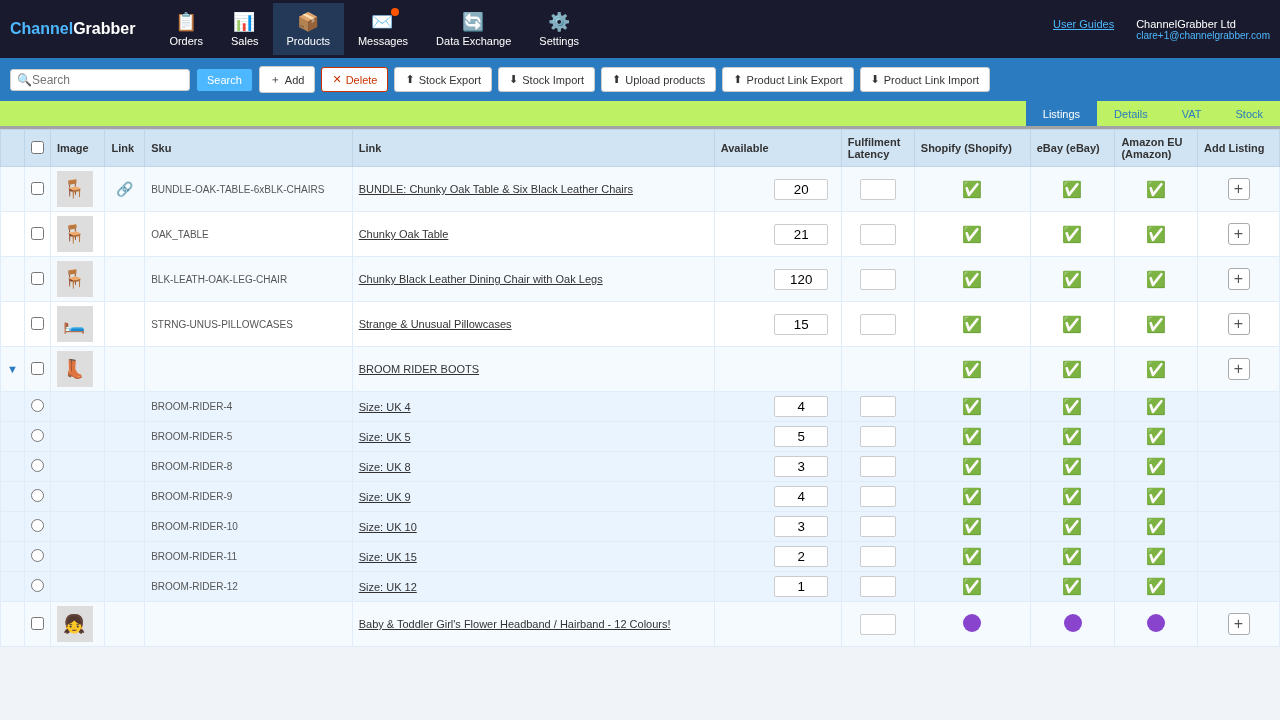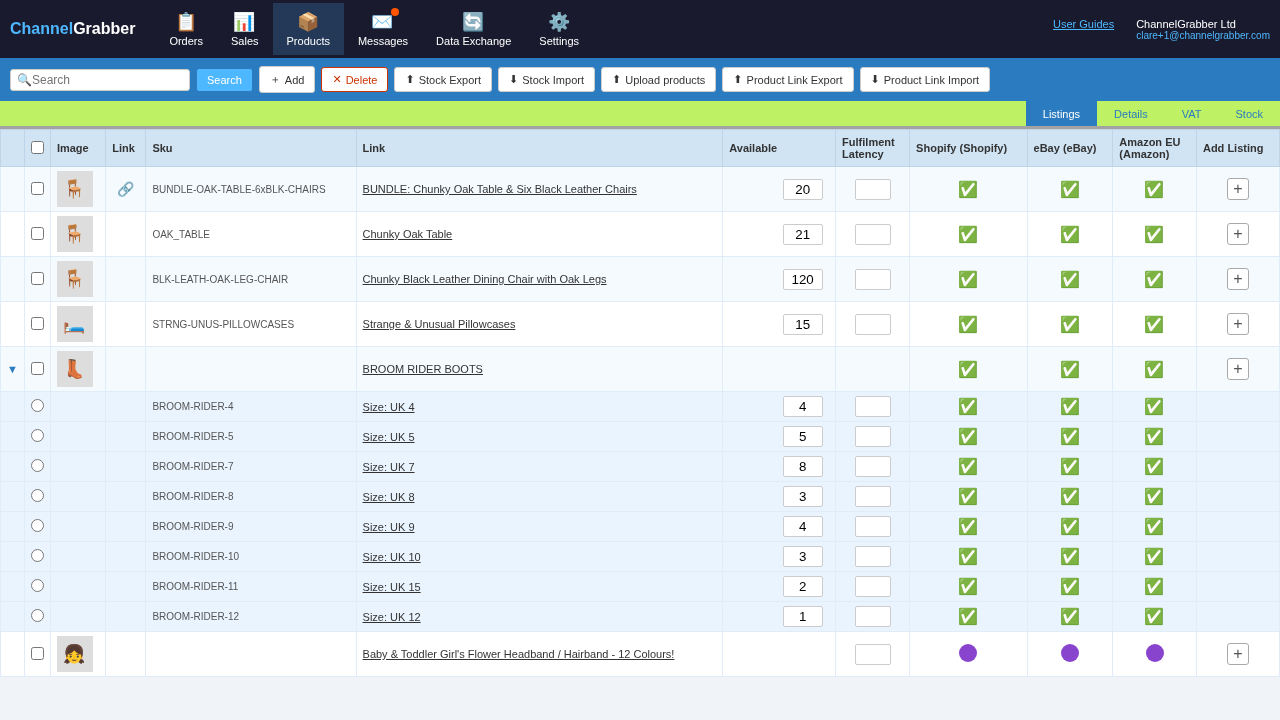--- a/index.html
+++ b/index.html
@@ -174,21 +174,21 @@
       width: 22px;
       height: 22px;
       border: 1px solid #aaa;
       border-radius: 3px;
       cursor: pointer;
       font-size: 16px;
       color: #555;
       background: white;
     }
     .available-input {
-      width: 40px;
+      width: 54px;
       text-align: center;
       border: 1px solid #ccc;
       padding: 2px;
       border-radius: 2px;
       margin-left: 47px;
     }
     .latency-input {
       width: 36px;
       border: 1px solid #ccc;
       padding: 2px;
@@ -413,34 +413,20 @@
           <td class="td-center"><span class="green-check">✅</span></td>
           <td class="td-center"><span class="green-check">✅</span></td>
           <td class="td-center"><span class="green-check">✅</span></td>
           <td class="td-center"></td>
         </tr>
         <tr style="background: rgb(234, 244, 255);">
           <td></td>
           <td><input type="radio" style=""></td>
           <td class="td-center"></td>
           <td class="td-center"></td>
-          <td class="sku-text">BROOM-RIDER-7</td>
-          <td class="name-text">Size: UK 7</td>
-          <td class="td-center"><input type="text" class="available-input" value="8" style=""></td>
-          <td class="td-center"><input type="text" class="latency-input" style=""></td>
-          <td class="td-center"><span class="green-check">✅</span></td>
-          <td class="td-center"><span class="green-check">✅</span></td>
-          <td class="td-center"><span class="green-check">✅</span></td>
-          <td class="td-center"></td>
-        </tr>
-        <tr style="background: rgb(234, 244, 255);">
-          <td></td>
-          <td><input type="radio" style=""></td>
-          <td class="td-center"></td>
-          <td class="td-center"></td>
           <td class="sku-text">BROOM-RIDER-8</td>
           <td class="name-text">Size: UK 8</td>
           <td class="td-center"><input type="text" class="available-input" value="3" style=""></td>
           <td class="td-center"><input type="text" class="latency-input" style=""></td>
           <td class="td-center"><span class="green-check">✅</span></td>
           <td class="td-center"><span class="green-check">✅</span></td>
           <td class="td-center"><span class="green-check">✅</span></td>
           <td class="td-center"></td>
         </tr>
         <tr style="background: rgb(234, 244, 255);">

